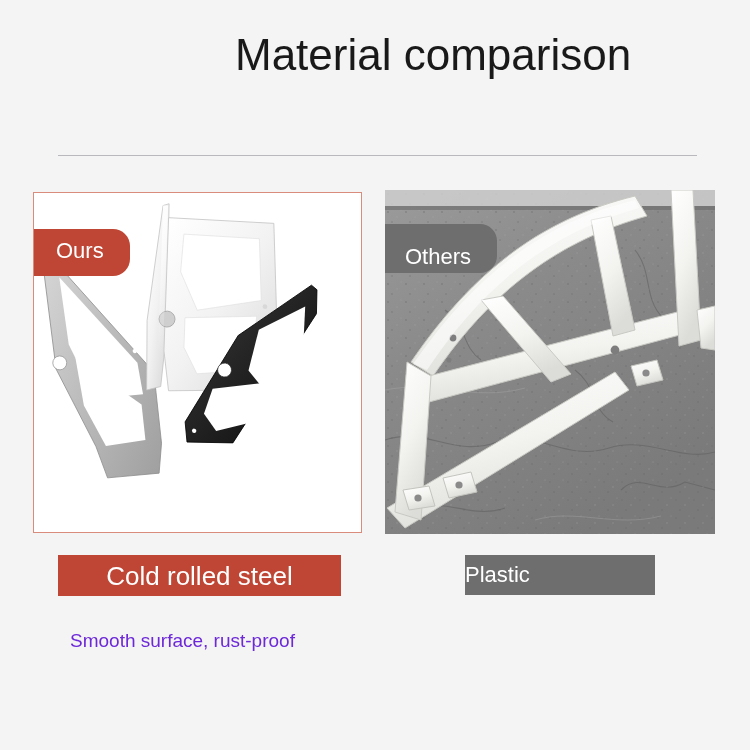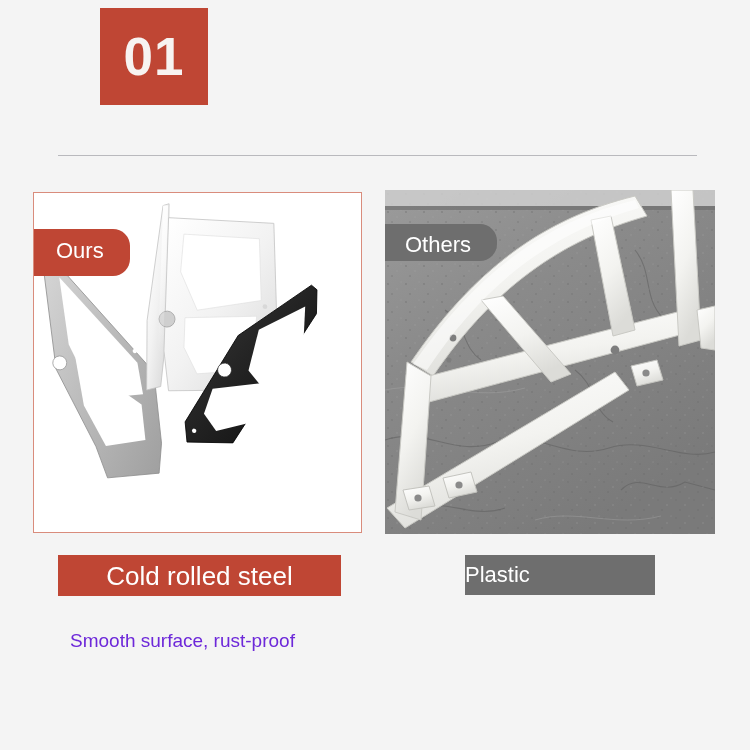--- a/index.html
+++ b/index.html
@@ -96,21 +96,21 @@
   }
   #others-photo {
     position: absolute;
     left: 0; top: 0;
     width: 100%; height: 100%;
   }
   #others-pill {
     position: absolute;
     left: 0px; top: 34px;
     height: 33px;
-    padding: 4px 26px 0 20px;
+    padding: 16px 26px 0 20px;
     background: #6e6e6e;
     border-top-right-radius: 17px;
     border-bottom-right-radius: 17px;
     display: flex;
     align-items: center;
     z-index: 5;
   }
   #others-pill-text {
     color: #ffffff;
     font-size: 22px;
@@ -164,24 +164,22 @@
     line-height: 1.75;
     width: 220px;
   }
   #plastic-desc span { display: block; }
 </style>
 </head>
 <body>
 
 <div id="header">
 
-  <div id="number-badge">
-    <span id="number-badge-text">01</span>
-  </div>
-
+
+  <div id="page-title">Material comparison</div>
 
   <div id="header-divider"></div>
 </div>
 
 <div id="ours-panel">
 
   <svg id="ours-photo" viewBox="0 0 329 341" preserveAspectRatio="xMidYMid slice">
     <defs>
       <linearGradient id="gMetal" x1="0" y1="0" x2="1" y2="1">
         <stop offset="0%" stop-color="#d7d7d7"></stop>

